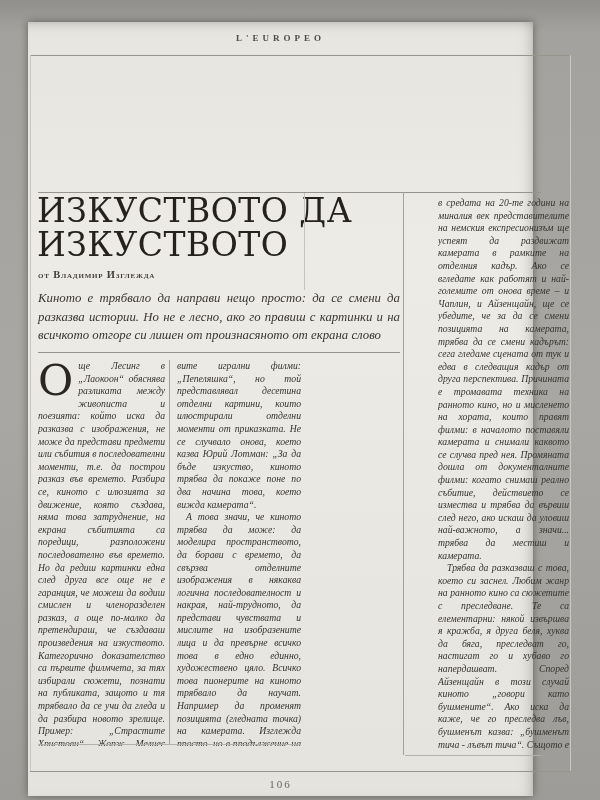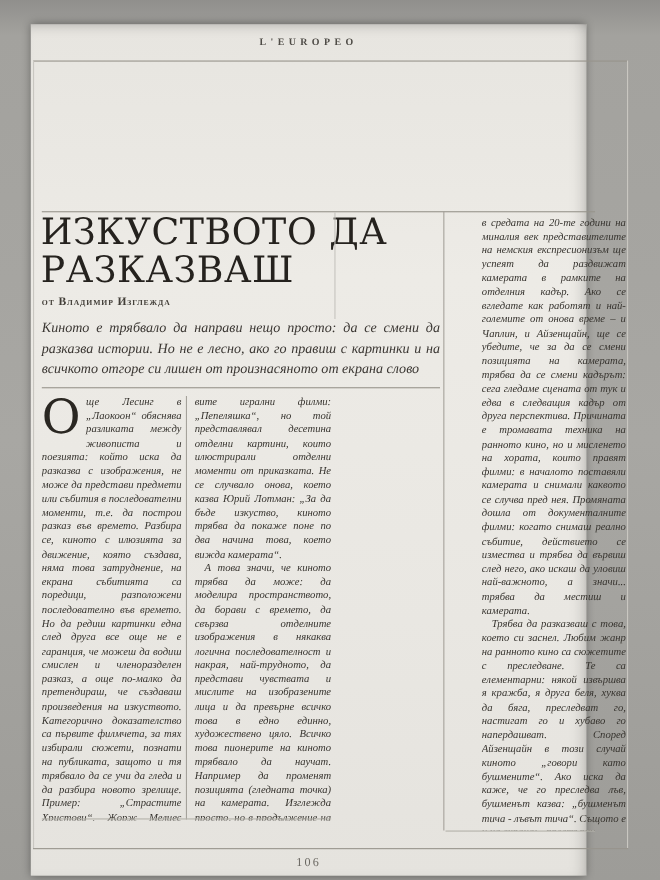--- a/index.html
+++ b/index.html
@@ -77,21 +77,21 @@
   <div class="masthead">L'EUROPEO</div>
   <div class="rule" id="header-rule"></div>
 
   <div class="vrule faint" id="frame-left"></div>
   <div class="vrule faint" id="frame-right"></div>
 
   <div class="rule" id="grid-top-rule"></div>
 
   <h1 id="title">
     <div>ИЗКУСТВОТО ДА</div>
-    <div>РАЗКАЗВАШ</div>
+    <div>ИЗКУСТВОТО</div>
   </h1>
 
   <div id="byline">от Владимир Изглежда</div>
 
   <p id="lead">Киното е трябвало да направи нещо просто: да се смени да разказва истории. Но не е лесно, ако го правиш с картинки и на всичкото отгоре си лишен от произнасяното от екрана слово</p>
   <div class="rule" id="lead-rule"></div>
 
   <div class="vrule faint" id="divider-title"></div>
   <div class="vrule" id="divider-cols12"></div>
   <div class="vrule" id="divider-main"></div>

